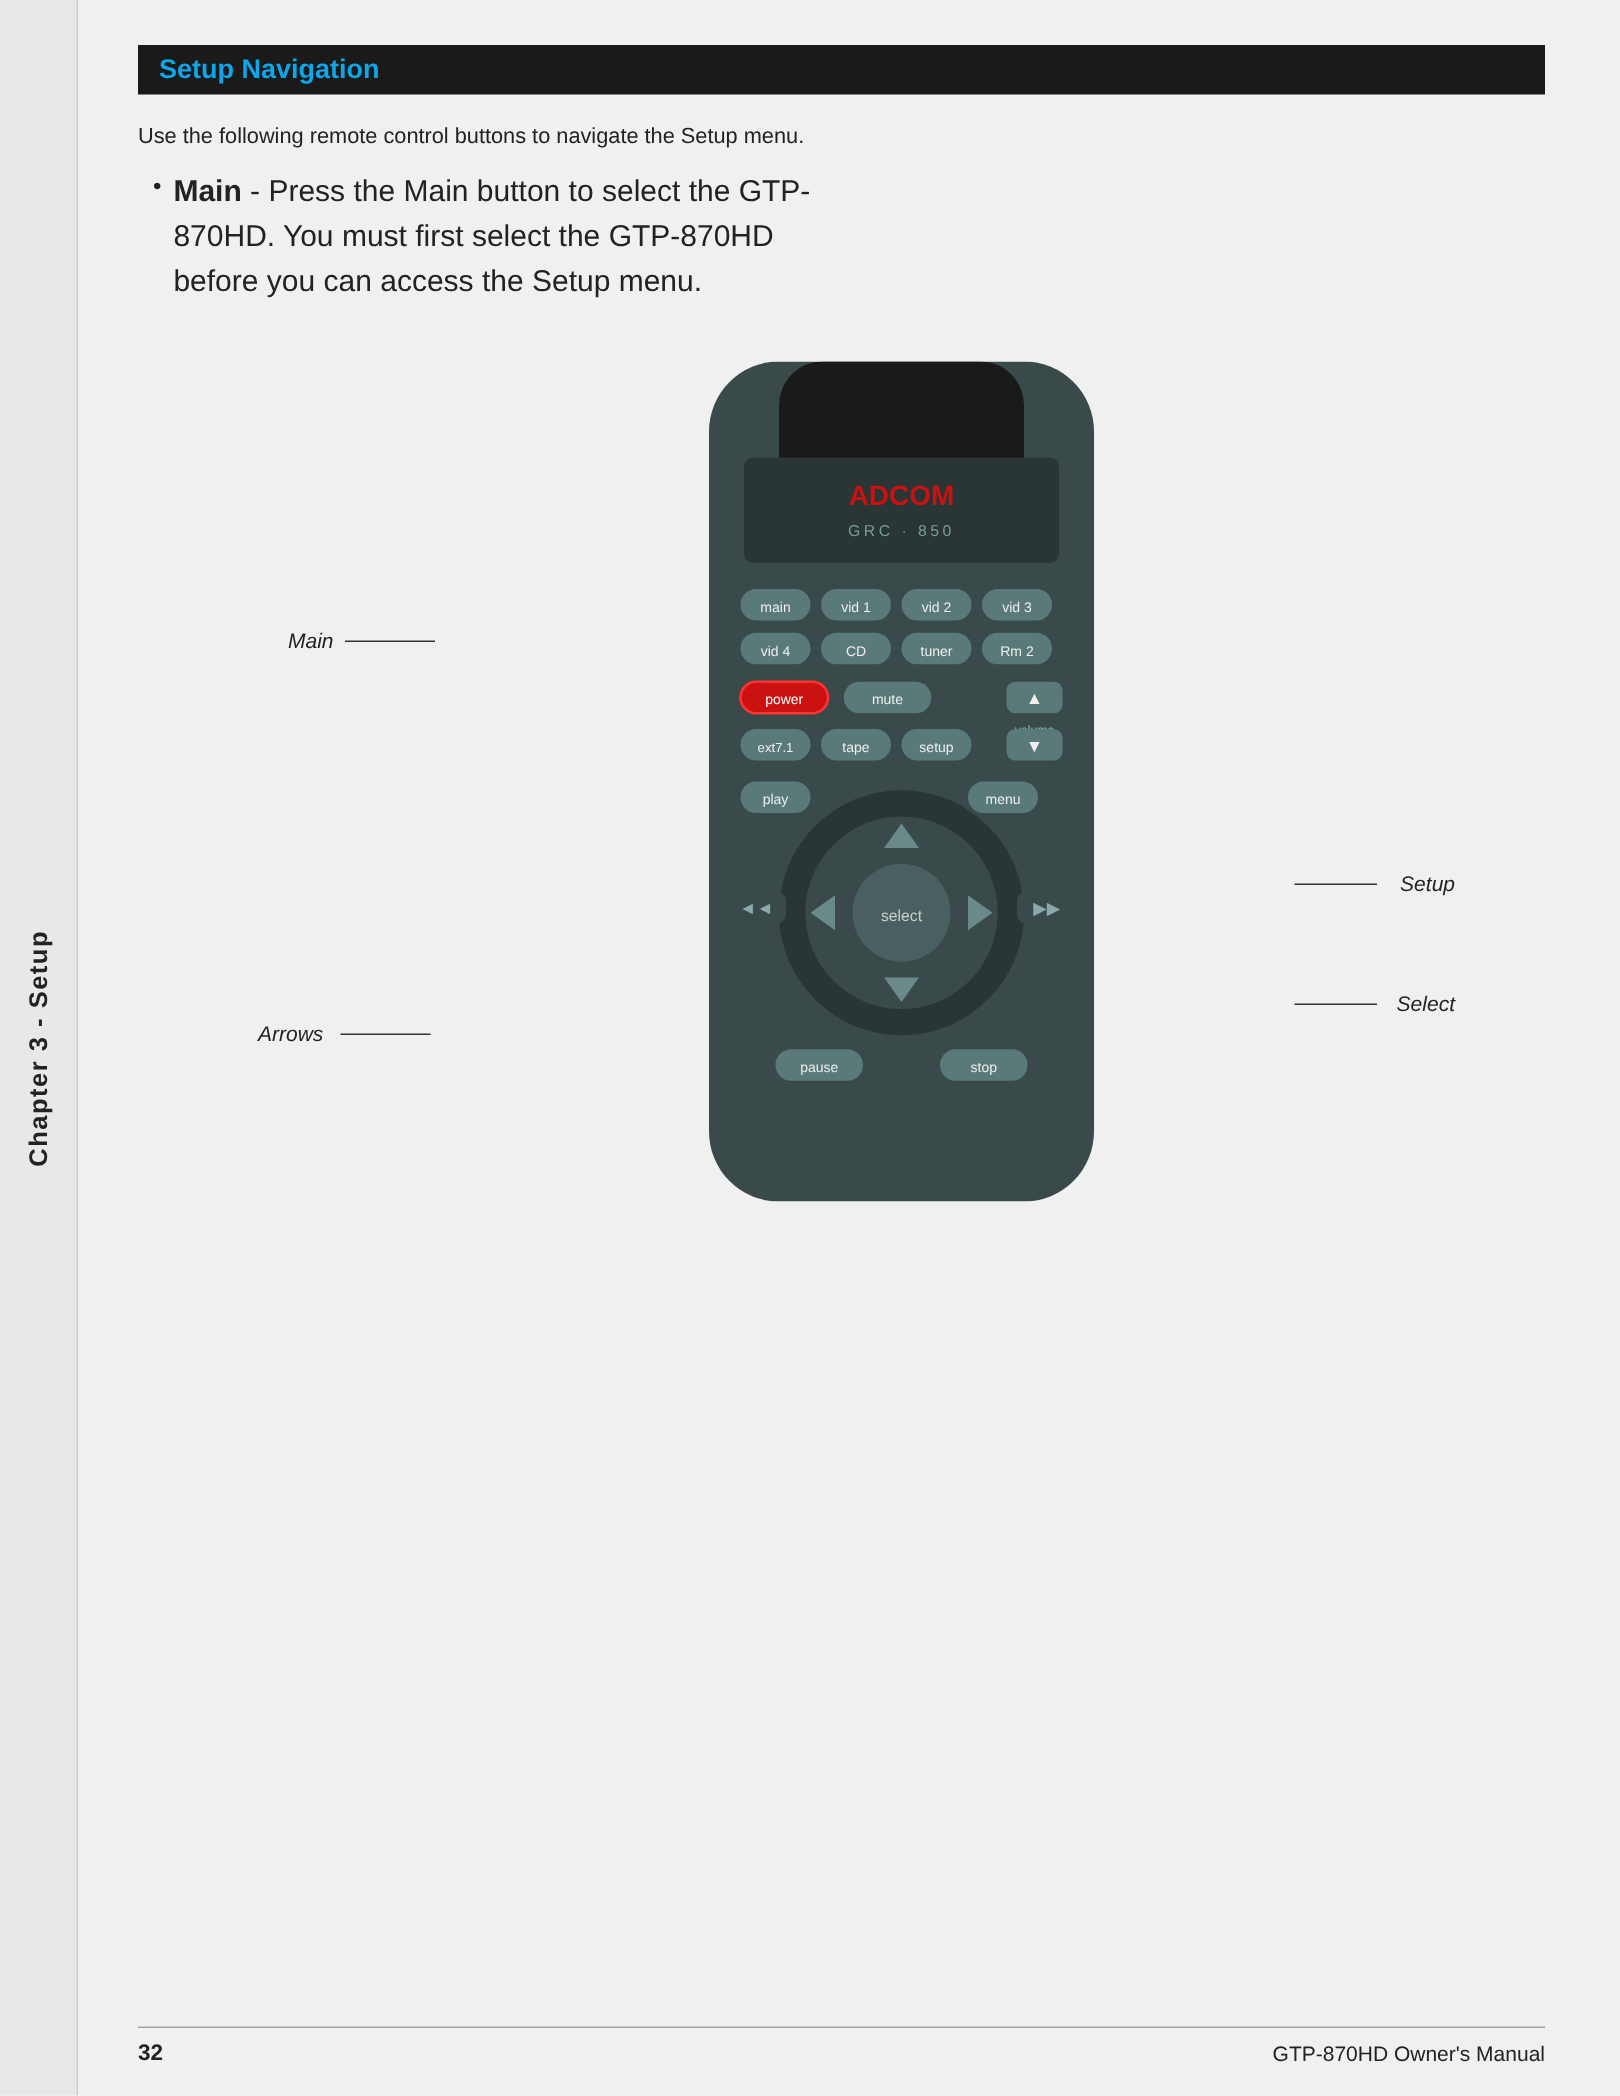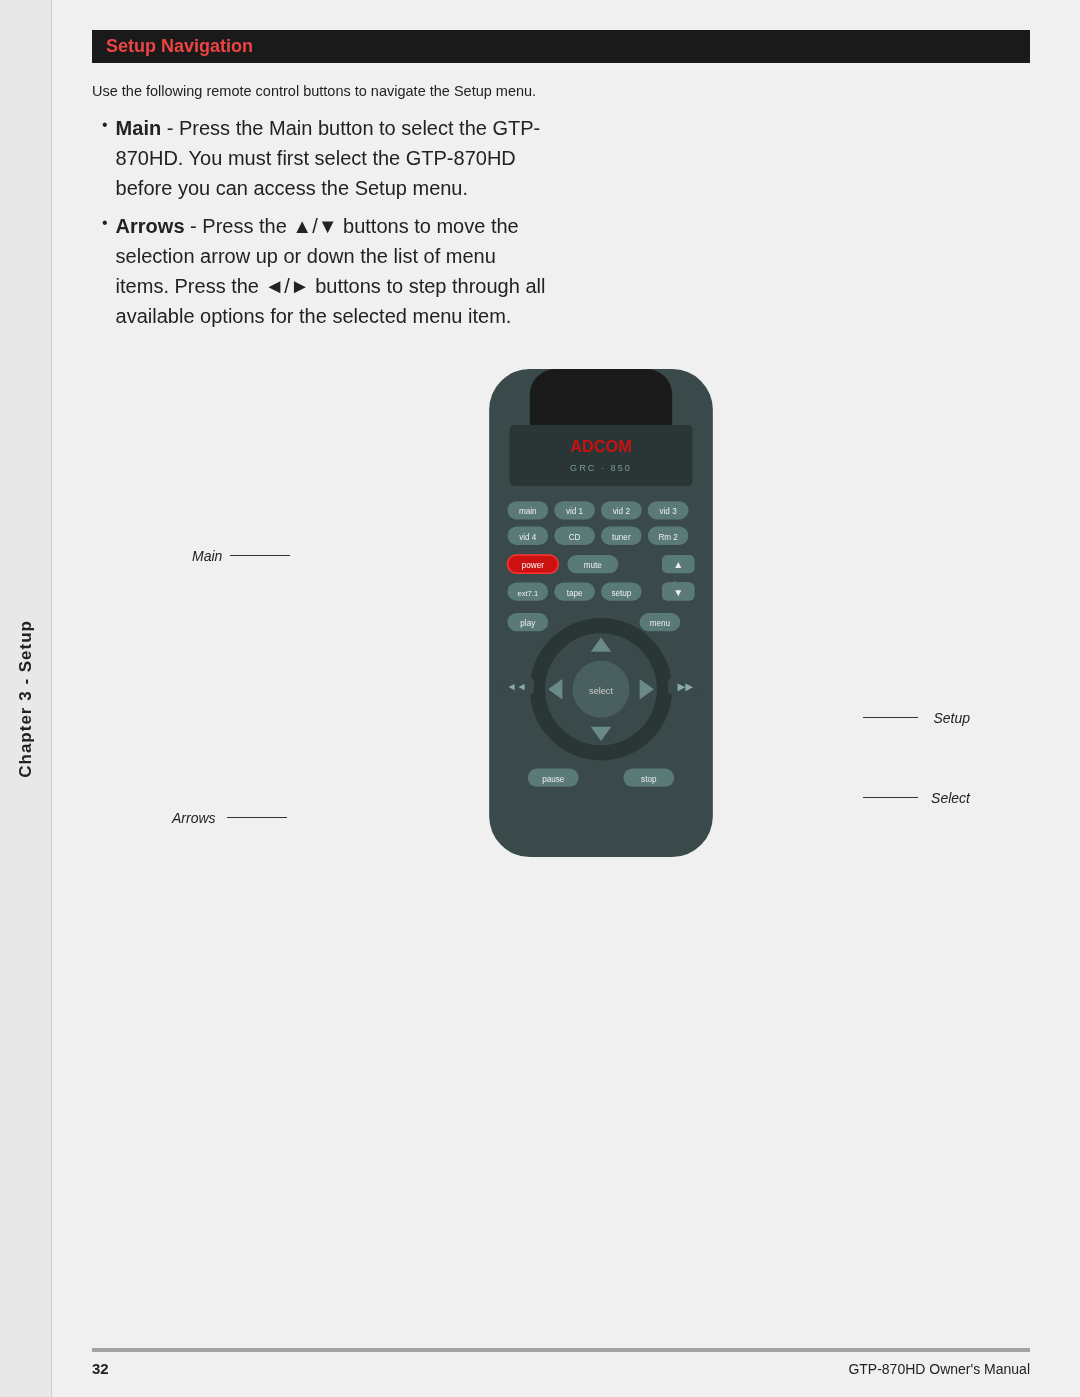--- a/index.html
+++ b/index.html
@@ -40,21 +40,21 @@
       flex: 1;
       padding: 30px 50px 30px 40px;
       display: flex;
       flex-direction: column;
       position: relative;
     }
 
     
     .section-header {
       background: #1a1a1a;
-      color: #ef4444;
+      color: #0ea5e9;
       padding: 6px 14px;
       font-size: 18px;
       font-weight: bold;
       margin-bottom: 18px;
       display: inline-block;
       min-width: 340px;
     }
 
     
     .intro-text {
@@ -96,34 +96,34 @@
       align-items: flex-start;
       position: relative;
       margin-top: 10px;
       height: 580px;
     }
 
     
     .remote-wrapper {
       position: relative;
       width: 320px;
-      height: 488px;
+      height: 560px;
       margin-left: 80px;
     }
 
     
     .footer {
       position: absolute;
       bottom: 20px;
       left: 40px;
       right: 50px;
       display: flex;
       justify-content: space-between;
       align-items: center;
-      border-top: 4px solid #a3a3a3;
+      border-top: 1px solid #a3a3a3;
       padding-top: 8px;
       font-size: 14px;
     }
     .footer-page {
       font-weight: bold;
       font-size: 15px;
     }
     .footer-title {
     }
 
@@ -149,27 +149,20 @@
   <p class="intro-text">Use the following remote control buttons to navigate the Setup menu.</p>
 
   <ul class="bullet-list">
     <li>
       <div>
         <span class="bold">Main</span>
         <span> - </span>
         <span>Press the Main button to select the GTP-870HD. You must first select the GTP-870HD before you can access the Setup menu.</span>
       </div>
     </li>
-    <li>
-      <div>
-        <span class="bold">Arrows</span>
-        <span> - </span>
-        <span>Press the ▲/▼ buttons to move the selection arrow up or down the list of menu items. Press the ◄/► buttons to step through all available options for the selected menu item.</span>
-      </div>
-    </li>
   </ul>
 
   <div class="remote-area">
 
     <div style="position:absolute; left:100px; top:178px;">
       <span style="font-style:italic; font-size:14px;">Main</span>
       
       <div style="position:absolute; top:8px; left:38px; width:60px; height:1px; background:#333;"></div>
     </div>
 

